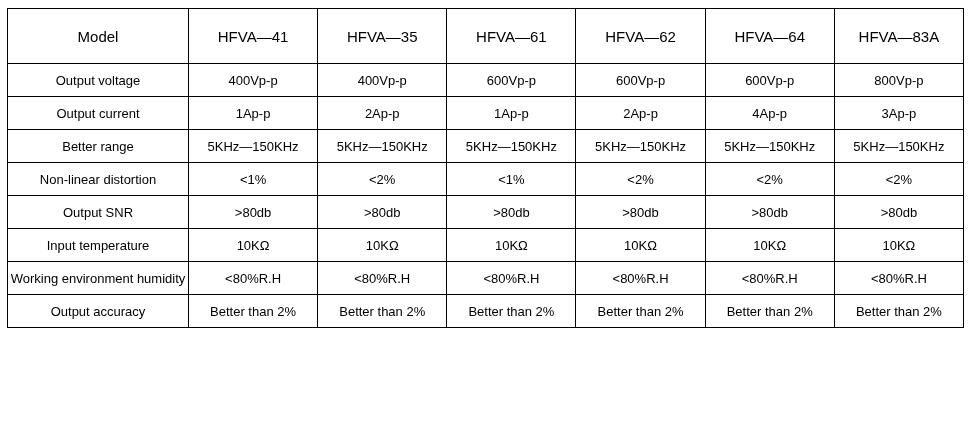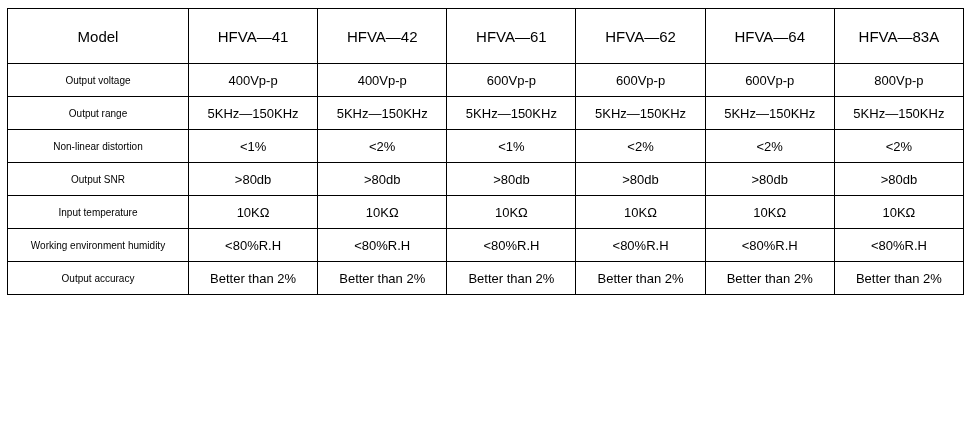--- a/index.html
+++ b/index.html
@@ -40,59 +40,68 @@
   table.spec thead tr { height: 55px; }
   table.spec tbody tr { height: 33px; }
   table.spec th {
     font-size: 15px;
     font-weight: normal;
   }
   table.spec td {
     font-size: 13px;
     font-weight: normal;
   }
-  table.spec td.row-label { font-size: 10px; }
+  table.spec td.row-label { font-size: 13px; }
 </style>
 </head>
 <body>
 
 <div class="page">
   <table class="spec">
     <colgroup>
       <col class="model-col">
       <col>
         <col>
         <col>
         <col>
         <col>
         <col>
     </colgroup>
     <thead>
       <tr>
         <th>Model</th>
         <th>HFVA—41</th>
-        <th>HFVA—42</th>
+        <th>HFVA—35</th>
         <th>HFVA—61</th>
         <th>HFVA—62</th>
         <th>HFVA—64</th>
         <th>HFVA—83A</th>
       </tr>
     </thead>
     <tbody>
       <tr>
         <td class="row-label">Output voltage</td>
         <td>400Vp-p</td>
         <td>400Vp-p</td>
         <td>600Vp-p</td>
         <td>600Vp-p</td>
         <td>600Vp-p</td>
         <td>800Vp-p</td>
       </tr>
       <tr>
-        <td class="row-label">Output range</td>
+        <td class="row-label">Output current</td>
+        <td>1Ap-p</td>
+        <td>2Ap-p</td>
+        <td>1Ap-p</td>
+        <td>2Ap-p</td>
+        <td>4Ap-p</td>
+        <td>3Ap-p</td>
+      </tr>
+      <tr>
+        <td class="row-label">Better range</td>
         <td>5KHz—150KHz</td>
         <td>5KHz—150KHz</td>
         <td>5KHz—150KHz</td>
         <td>5KHz—150KHz</td>
         <td>5KHz—150KHz</td>
         <td>5KHz—150KHz</td>
       </tr>
       <tr>
         <td class="row-label">Non-linear distortion</td>
         <td>&lt;1%</td>

